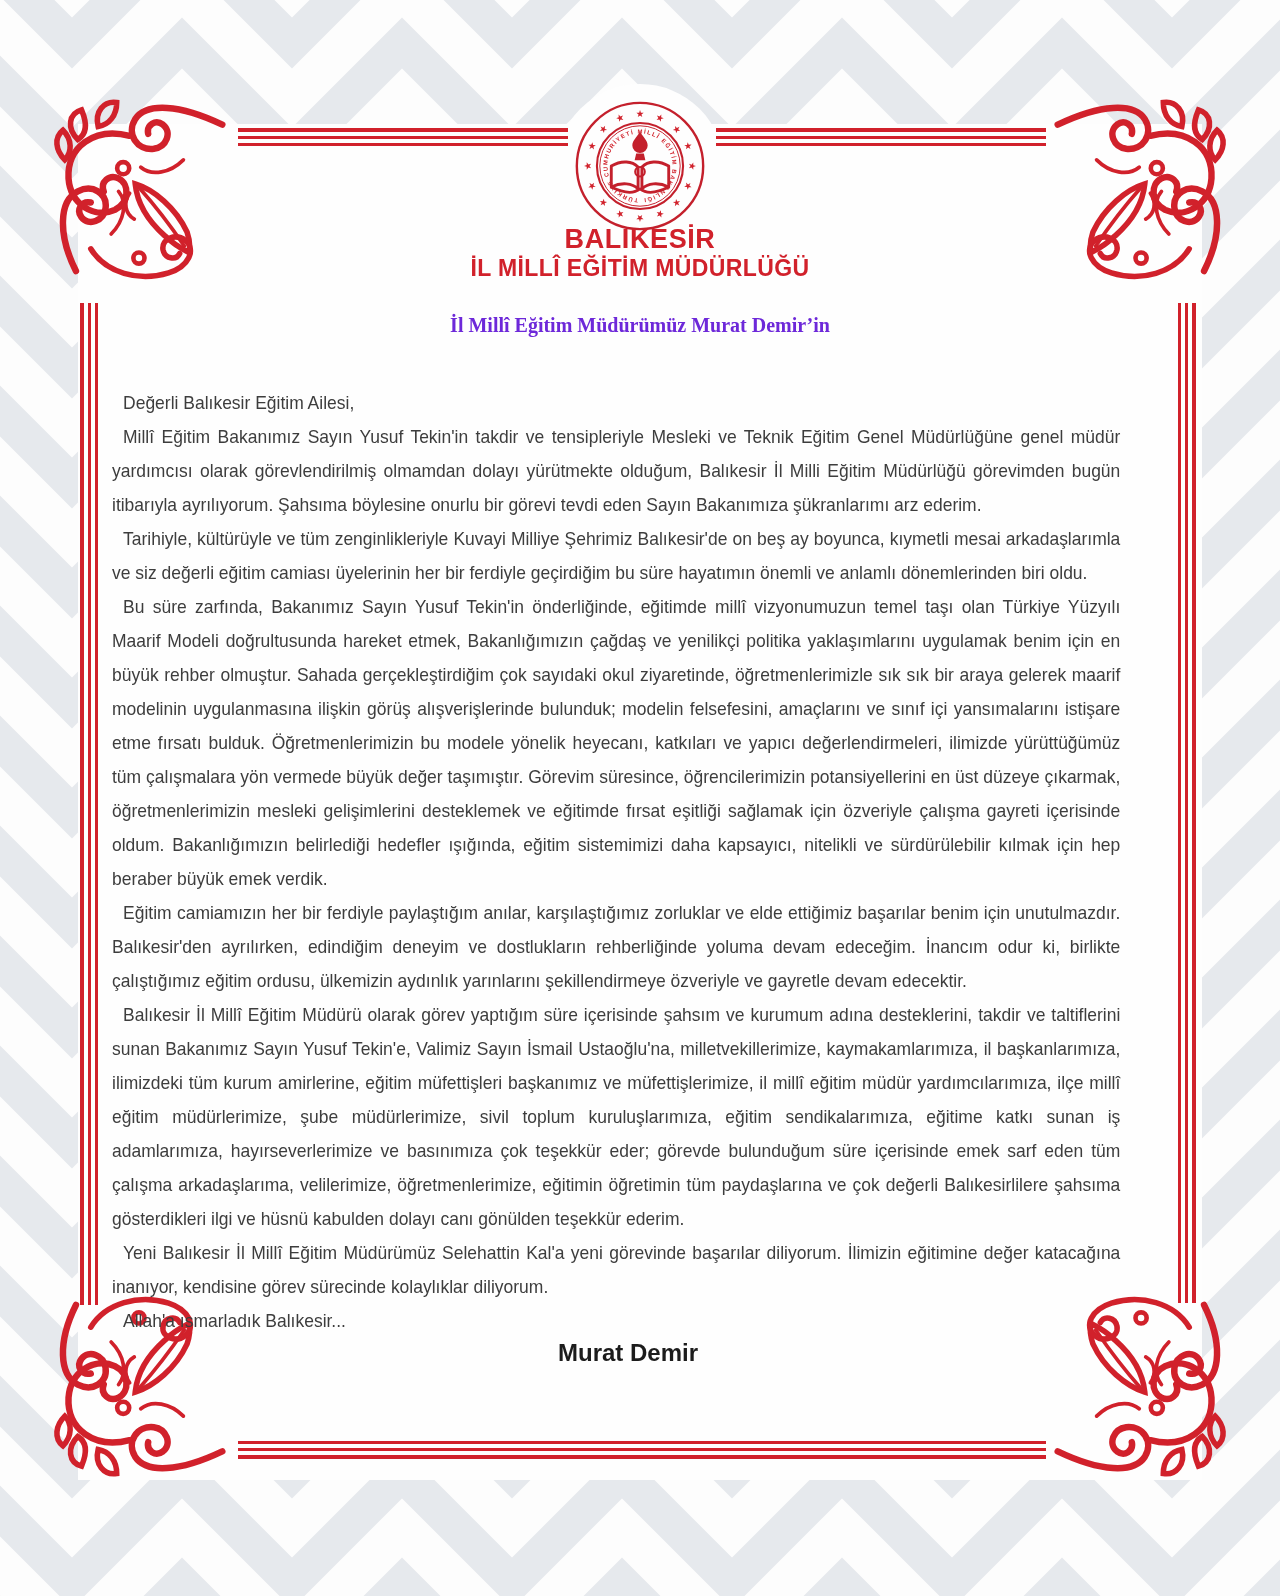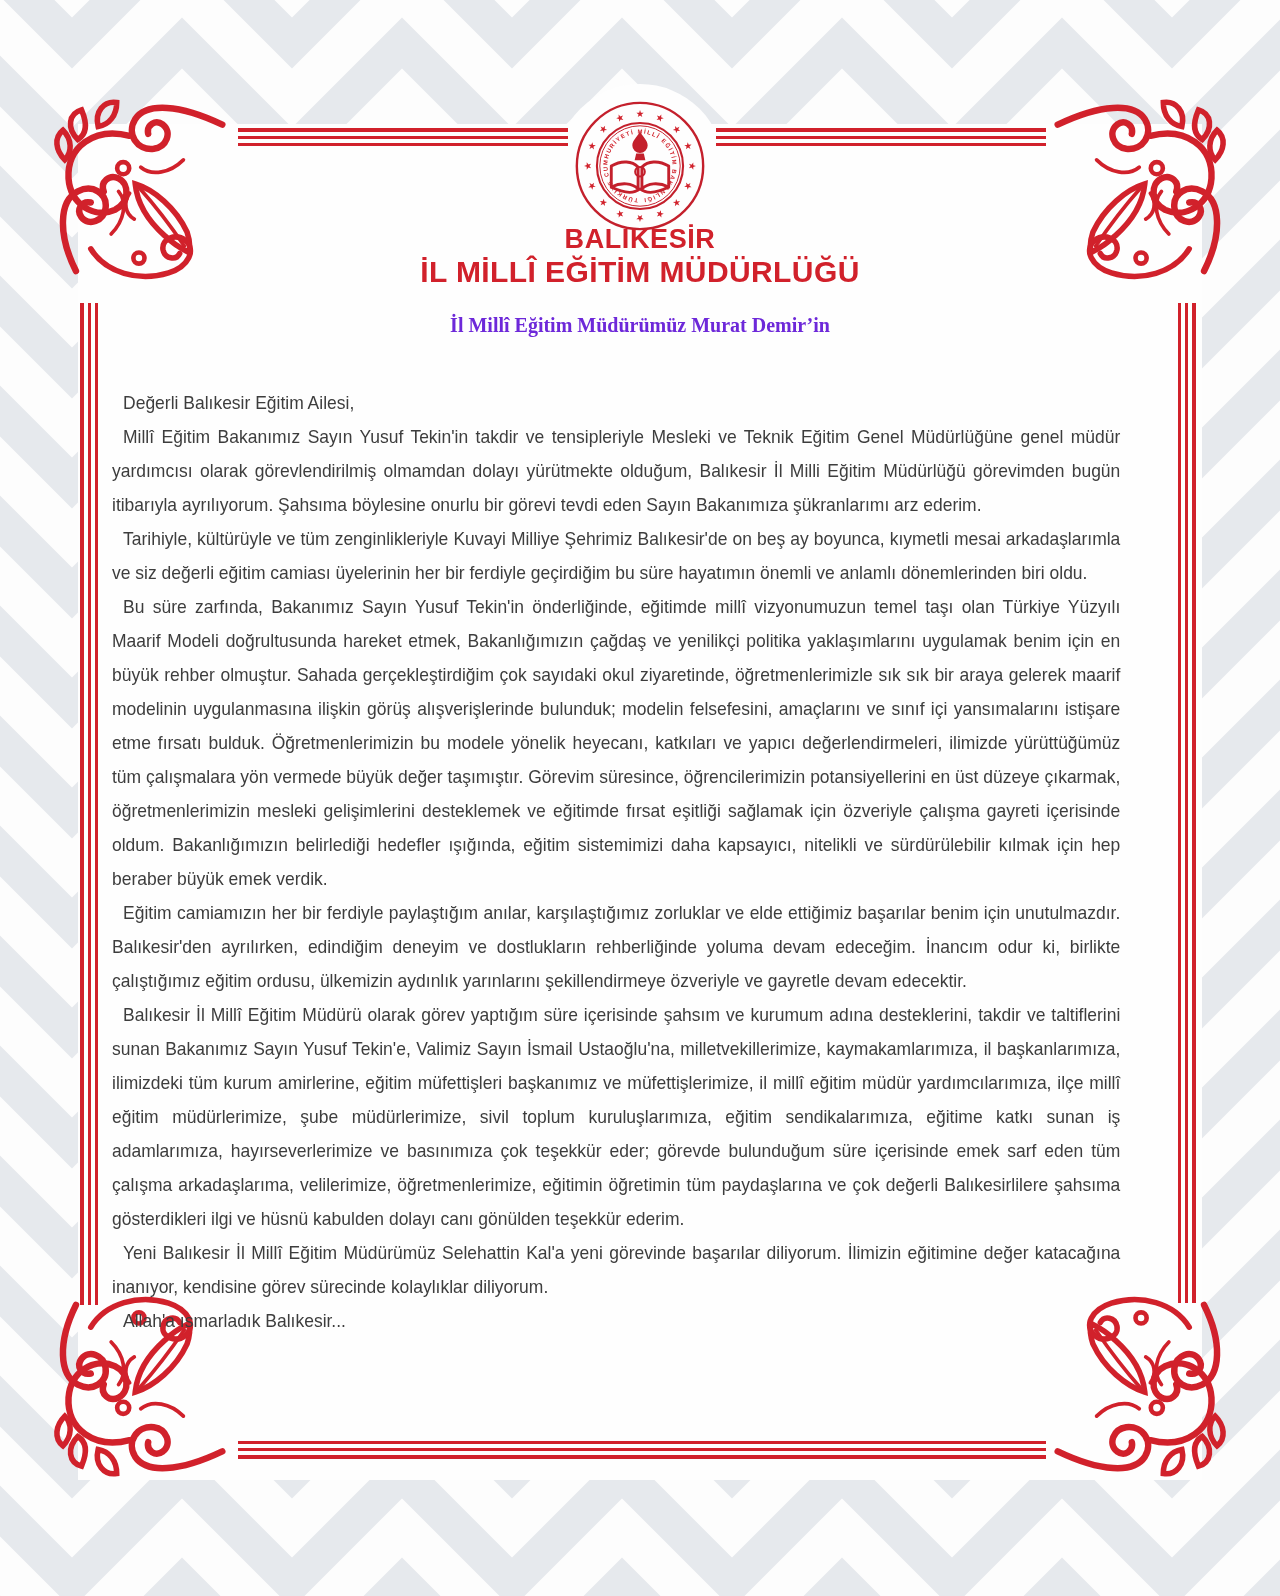--- a/index.html
+++ b/index.html
@@ -28,21 +28,21 @@
   .orn{position:absolute;z-index:2;width:176px;height:196px;}
   .orn.tr{transform:scaleX(-1);}
   .orn.bl{transform:scaleY(-1);}
   .orn.br{transform:scale(-1,-1);}
 
   .seal{position:absolute;left:573px;top:99px;width:134px;height:134px;z-index:3;}
 
   .org-city{position:absolute;left:0;top:224px;width:1280px;text-align:center;z-index:3;
     font-size:27px;font-weight:700;color:var(--red);letter-spacing:.6px;}
   .org-name{position:absolute;left:0;top:255px;width:1280px;text-align:center;z-index:3;
-    font-size:30px;font-weight:600;color:var(--red);letter-spacing:.4px;}
+    font-size:23px;font-weight:600;color:var(--red);letter-spacing:.4px;}
 
   .doc-title{position:absolute;left:0;top:306px;width:1280px;text-align:center;z-index:3;
     font-family:"Liberation Serif",serif;font-weight:700;font-size:20px;line-height:39px;color:#6d28d9;}
 
   .letter{position:absolute;left:112px;top:386px;width:1096px;z-index:3;
     font-size:19px;line-height:34px;color:var(--ink);text-align:justify;
     transform:scaleX(0.92);transform-origin:0 0;}
   .letter p{margin:0;text-indent:12px;}
 
   .sig{position:absolute;left:0;top:1336px;width:1256px;text-align:center;z-index:3;
@@ -236,13 +236,14 @@
     <p class="para">Eğitim camiamızın her bir ferdiyle paylaştığım anılar, karşılaştığımız zorluklar ve elde ettiğimiz başarılar benim için unutulmazdır. Balıkesir'den ayrılırken, edindiğim deneyim ve dostlukların rehberliğinde yoluma devam edeceğim. İnancım odur ki, birlikte çalıştığımız eğitim ordusu, ülkemizin aydınlık yarınlarını şekillendirmeye özveriyle ve gayretle devam edecektir.</p>
 
     <p class="para">Balıkesir İl Millî Eğitim Müdürü olarak görev yaptığım süre içerisinde şahsım ve kurumum adına desteklerini, takdir ve taltiflerini sunan Bakanımız Sayın Yusuf Tekin'e, Valimiz Sayın İsmail Ustaoğlu'na, milletvekillerimize, kaymakamlarımıza, il başkanlarımıza, ilimizdeki tüm kurum amirlerine, eğitim müfettişleri başkanımız ve müfettişlerimize, il millî eğitim müdür yardımcılarımıza, ilçe millî eğitim müdürlerimize, şube müdürlerimize, sivil toplum kuruluşlarımıza, eğitim sendikalarımıza, eğitime katkı sunan iş adamlarımıza, hayırseverlerimize ve basınımıza çok teşekkür eder; görevde bulunduğum süre içerisinde emek sarf eden tüm çalışma arkadaşlarıma, velilerimize, öğretmenlerimize, eğitimin öğretimin tüm paydaşlarına ve çok değerli Balıkesirlilere şahsıma gösterdikleri ilgi ve hüsnü kabulden dolayı canı gönülden teşekkür ederim.</p>
 
     <p class="para">Yeni Balıkesir İl Millî Eğitim Müdürümüz Selehattin Kal'a yeni görevinde başarılar diliyorum. İlimizin eğitimine değer katacağına inanıyor, kendisine görev sürecinde kolaylıklar diliyorum.</p>
 
     <p class="para">Allah'a ısmarladık Balıkesir...</p>
   </div>
 
 <div class="sig">
+  <div>Murat Demir</div>
 </div>
 
 </body></html>

